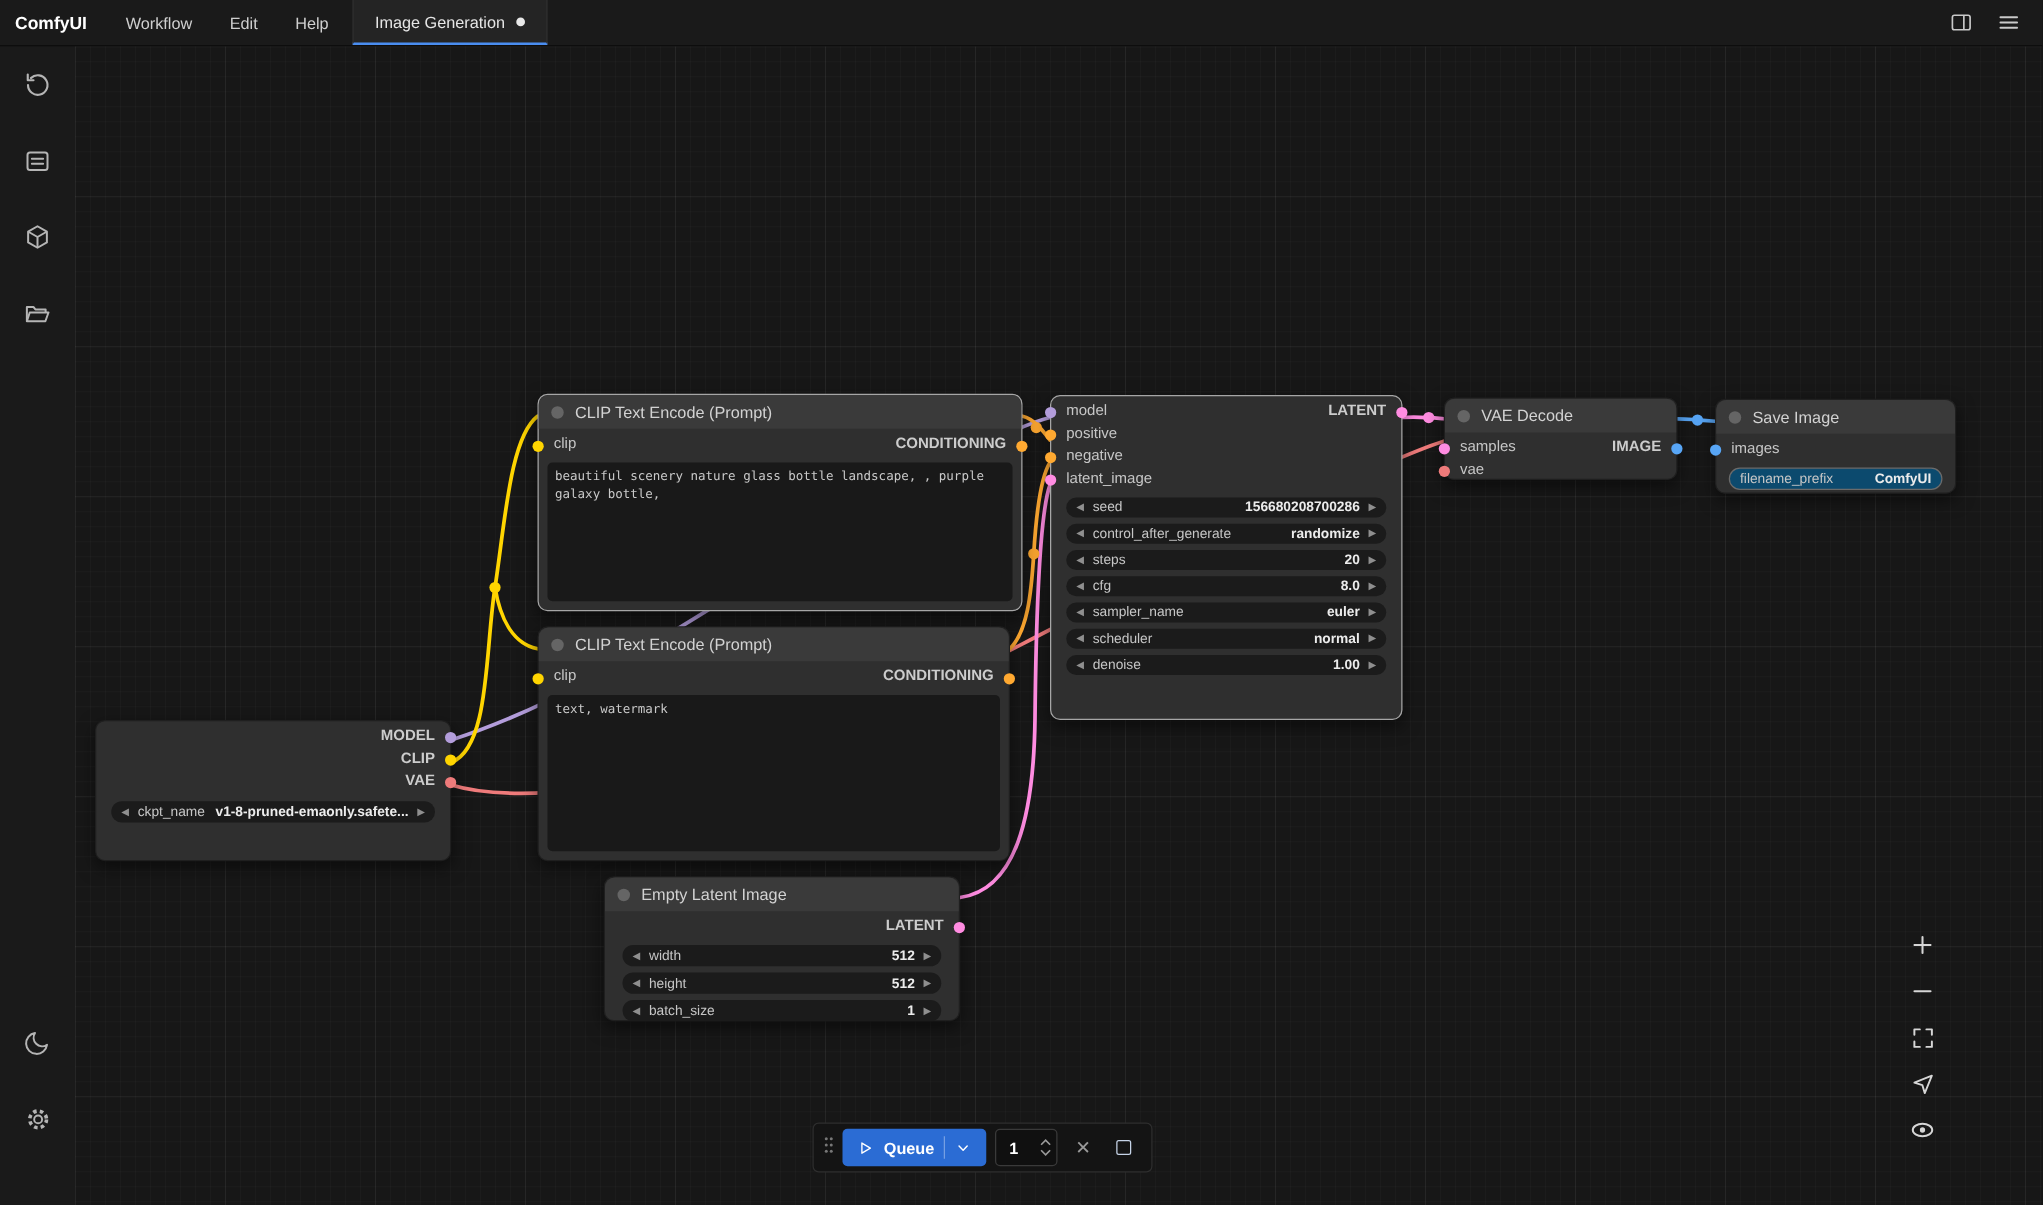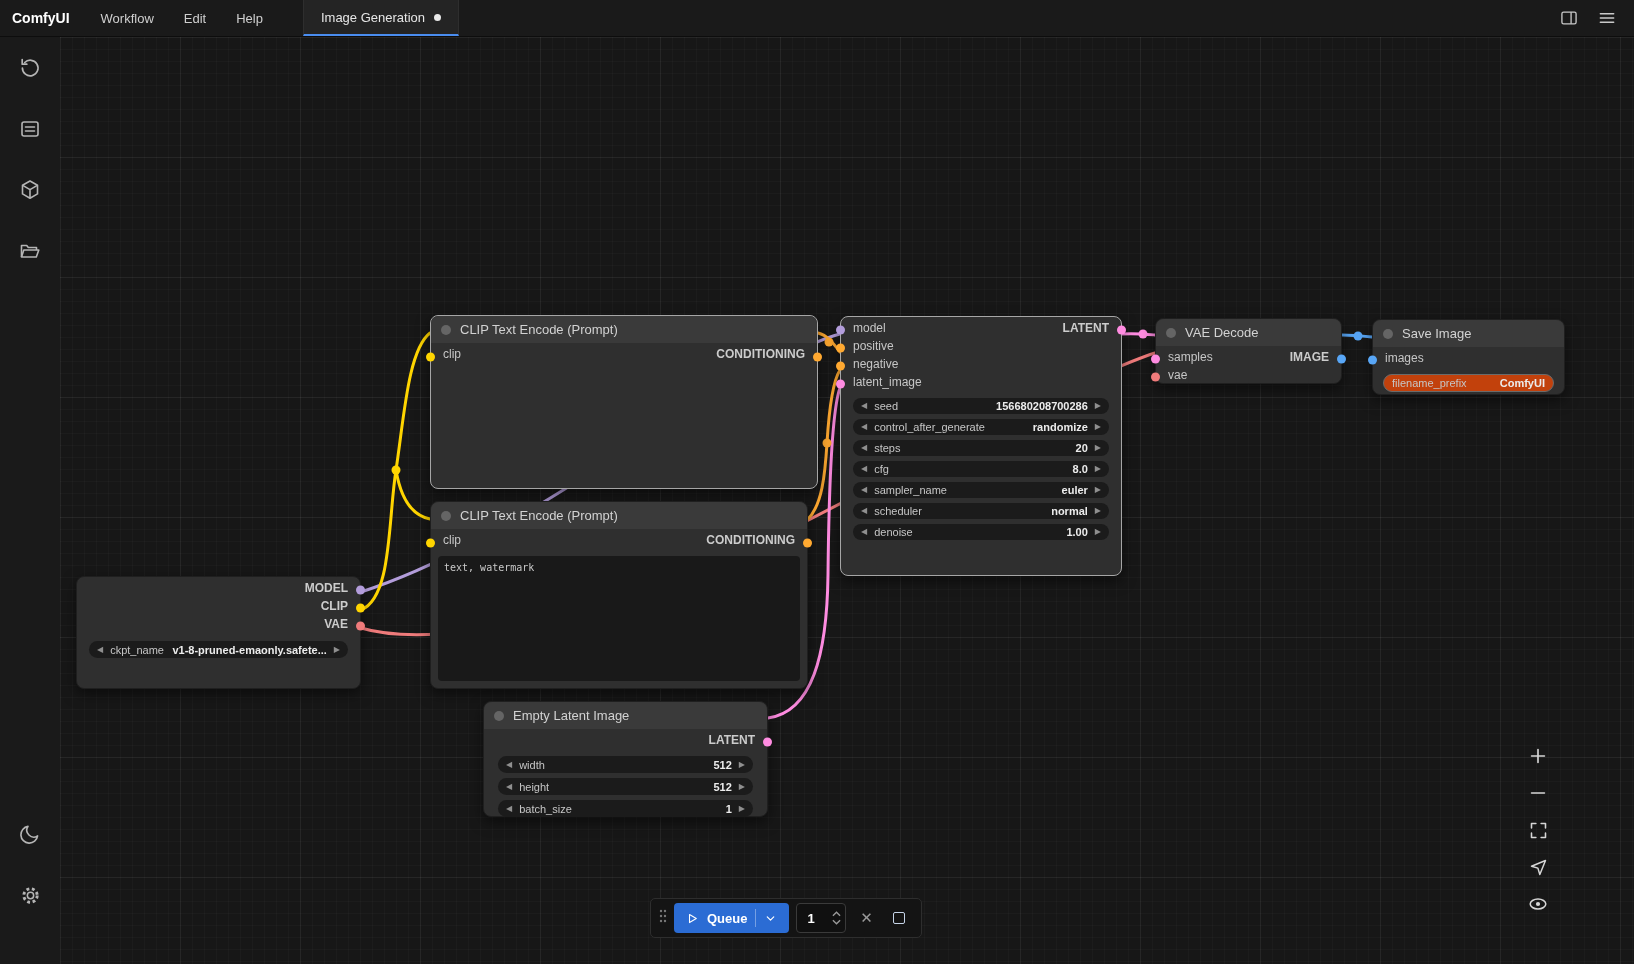--- a/index.html
+++ b/index.html
@@ -4,21 +4,21 @@
 <style>
   * { margin:0; padding:0; box-sizing:border-box; }
   html,body { width:1634px; height:964px; background:#161616; overflow:hidden;
     font-family:"Liberation Sans", sans-serif; color:#ddd; position:relative; }
 
   
   .topbar { position:absolute; top:0; left:0; width:1634px; height:37px; background:#1a1a1a;
     display:flex; align-items:stretch; z-index:50; border-bottom:1px solid #0d0d0d; }
   .logo { font-weight:bold; color:#fff; font-size:14px; display:flex; align-items:center; padding:0 16px 0 12px; }
   .menu-item { color:#cfcfcf; font-size:13px; display:flex; align-items:center; padding:0 15px; cursor:default; }
-  .tabs { margin-left:25px; display:flex; }
+  .tabs { margin-left:4px; display:flex; }
   .tab { display:flex; align-items:center; gap:9px; padding:0 17px; background:#242424;
     border-bottom:2px solid #4a8df0; border-left:1px solid #2e2e2e; border-right:1px solid #2e2e2e;
     color:#e6e6e6; font-size:13px; }
   .tab-dot { width:7px; height:7px; border-radius:50%; background:#e8e8e8; }
   .topbar-right { margin-left:auto; display:flex; align-items:center; gap:12px; padding-right:14px; }
   .tb-icon { width:26px; height:26px; display:flex; align-items:center; justify-content:center; color:#c9c9c9; }
 
   
   .sidebar { position:absolute; top:37px; left:0; width:60px; height:927px; background:#1a1a1a;
     display:flex; flex-direction:column; align-items:center; z-index:45; padding-top:17px; padding-bottom:55px; }
@@ -59,21 +59,21 @@
   .prompt-box { flex:1; background:#191919; border-radius:4px; margin:3px 7px 7px;
     padding:5px 6px; font-family:"DejaVu Sans Mono", monospace; font-size:10px; color:#c9c9c9;
     white-space:pre-wrap; line-height:1.35; }
 
   .widget { height:16px; flex:none; background:#1b1b1b; border-radius:9px; margin:5px 12px 0;
     display:flex; align-items:center; padding:0 8px; gap:7px; font-size:11px; color:#c6c6c6; }
   .widget .arrow { color:#8f8f8f; font-size:8px; line-height:1; }
   .widget .wvalue { margin-left:auto; font-weight:bold; color:#ececec; }
   .n-ckpt .widget { height:17px; margin:6px 12px 0; }
   .n-latent .widget { height:17px; margin:5px 14px 0; }
-  .widget.text-widget { height:18px; margin:5px 10px 0; background:#c2410c; border:1px solid #6b6b6b; }
+  .widget.text-widget { height:18px; margin:5px 10px 0; background:#0c4a6e; border:1px solid #6b6b6b; }
 
   
   .queue-toolbar { position:absolute; left:650px; top:898px; width:272px; height:40px; z-index:40;
     background:#141414; border:1px solid #2e2e2e; border-radius:5px; display:flex; align-items:center;
     gap:7px; padding:0 8px; }
   .queue-btn { height:30px; background:#2b6cd4; border:none; border-radius:4px; color:#fff;
     display:flex; align-items:center; gap:8px; padding:0 12px; font-size:13px; font-weight:bold;
     font-family:"Liberation Sans",sans-serif; }
   .queue-divider { width:1px; height:18px; background:rgba(255,255,255,.35); }
   .batch-box { height:30px; width:50px; background:#101010; border:1px solid #3a3a3a; border-radius:4px;
@@ -118,20 +118,21 @@
       <span class="collapse-dot"></span>
       <span class="node-title">CLIP Text Encode (Prompt)</span>
     </div>
     <div class="node-body">
       <div class="port-row tall">
         <span class="port-dot in pc-clip"></span>
         <span class="in-label">clip</span>
         <span class="out-label">CONDITIONING</span>
         <span class="port-dot out pc-cond"></span>
       </div>
+      <div class="prompt-box">beautiful scenery nature glass bottle landscape, , purple galaxy bottle,</div>
     </div>
   </div>
 
   <div class="node" style="left:430px;top:478px;width:378px;height:188px">
     <div class="node-header">
       <span class="collapse-dot"></span>
       <span class="node-title">CLIP Text Encode (Prompt)</span>
     </div>
     <div class="node-body">
       <div class="port-row tall">

